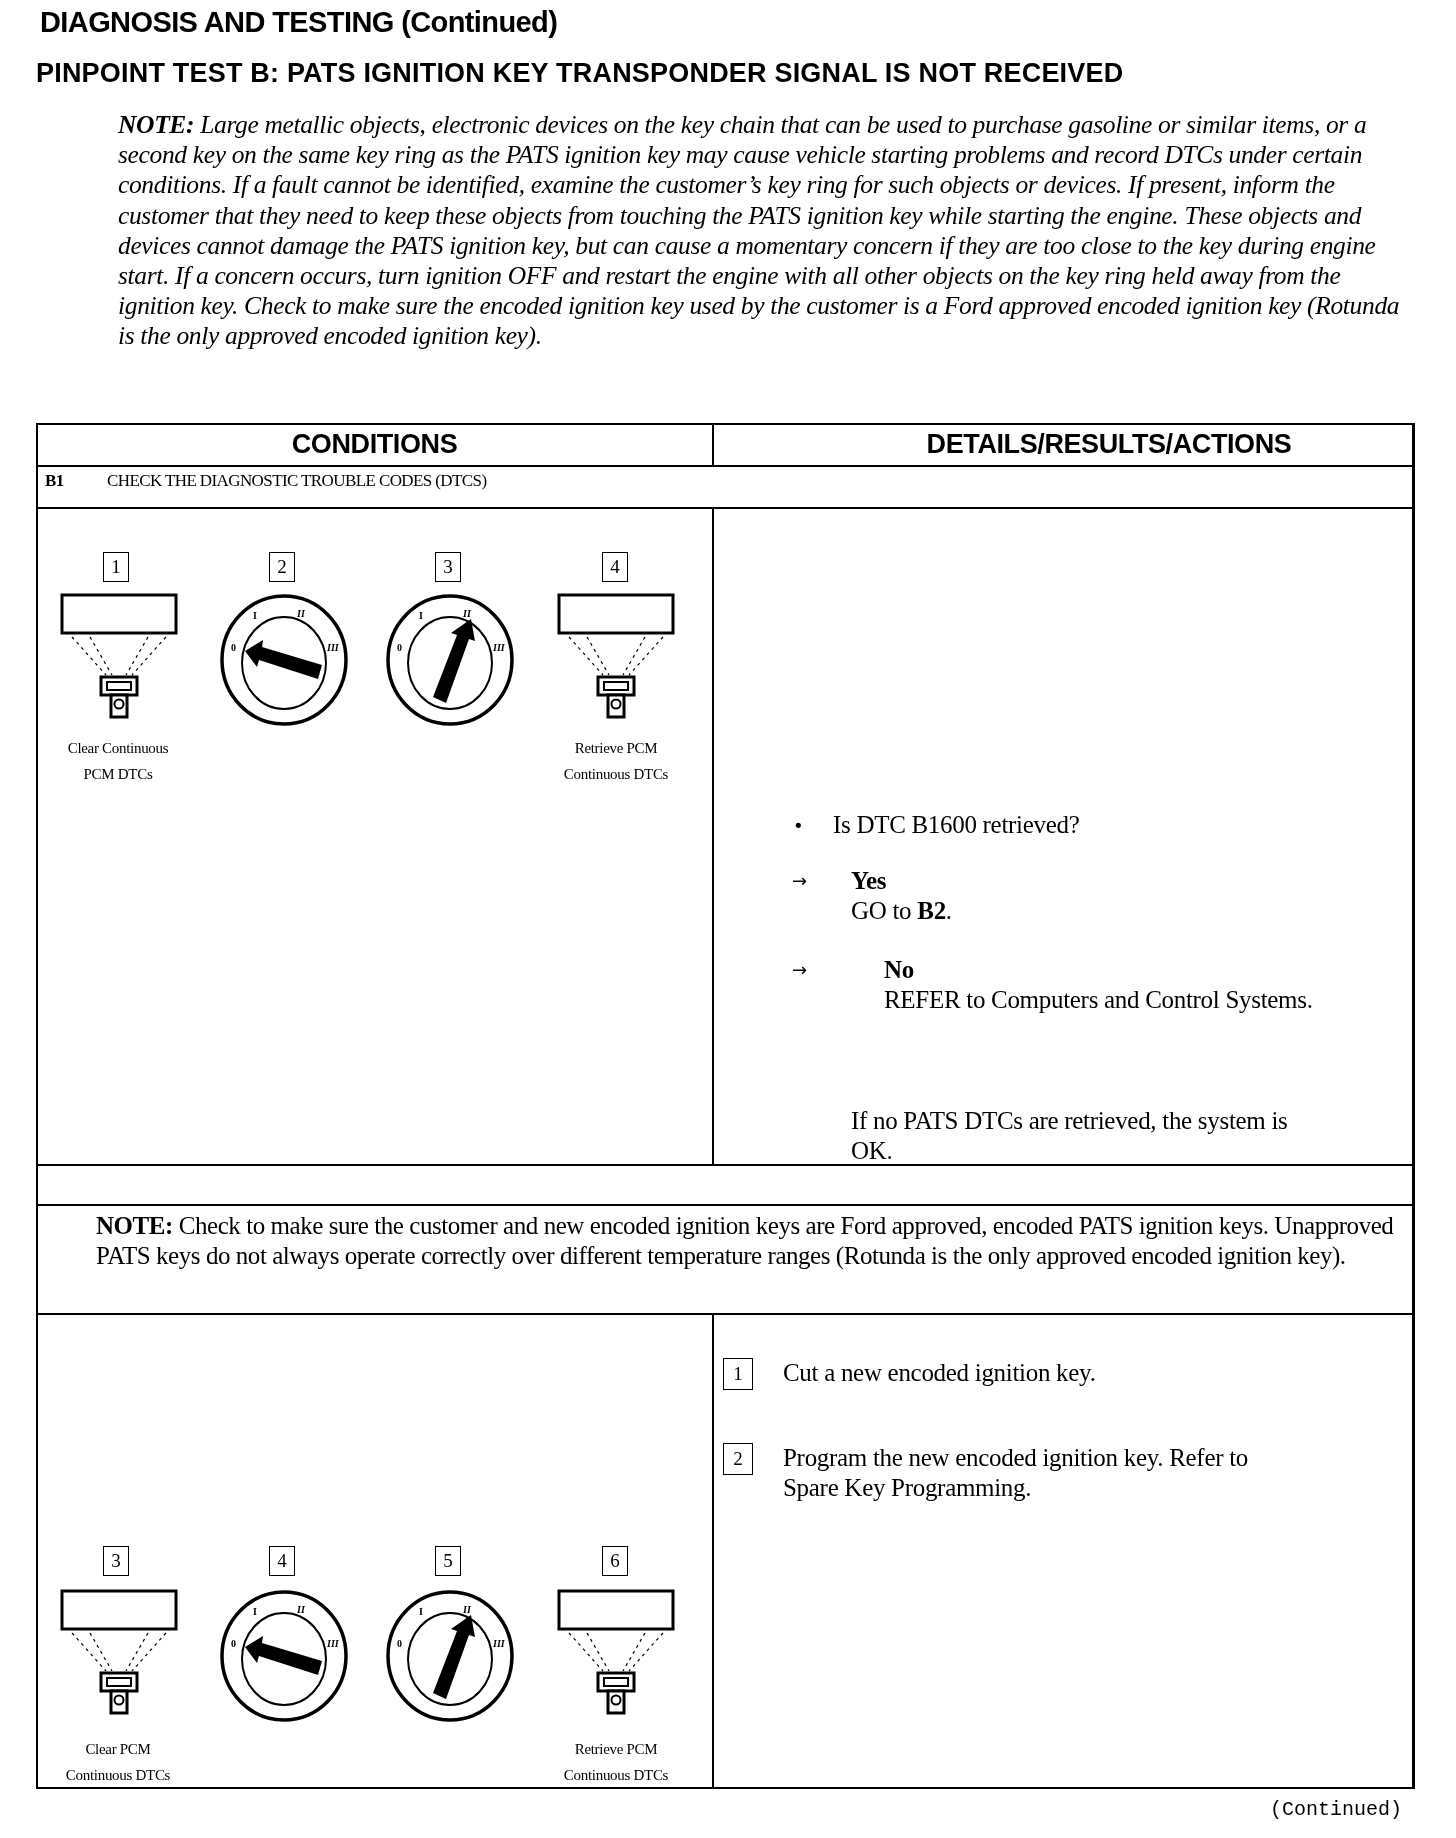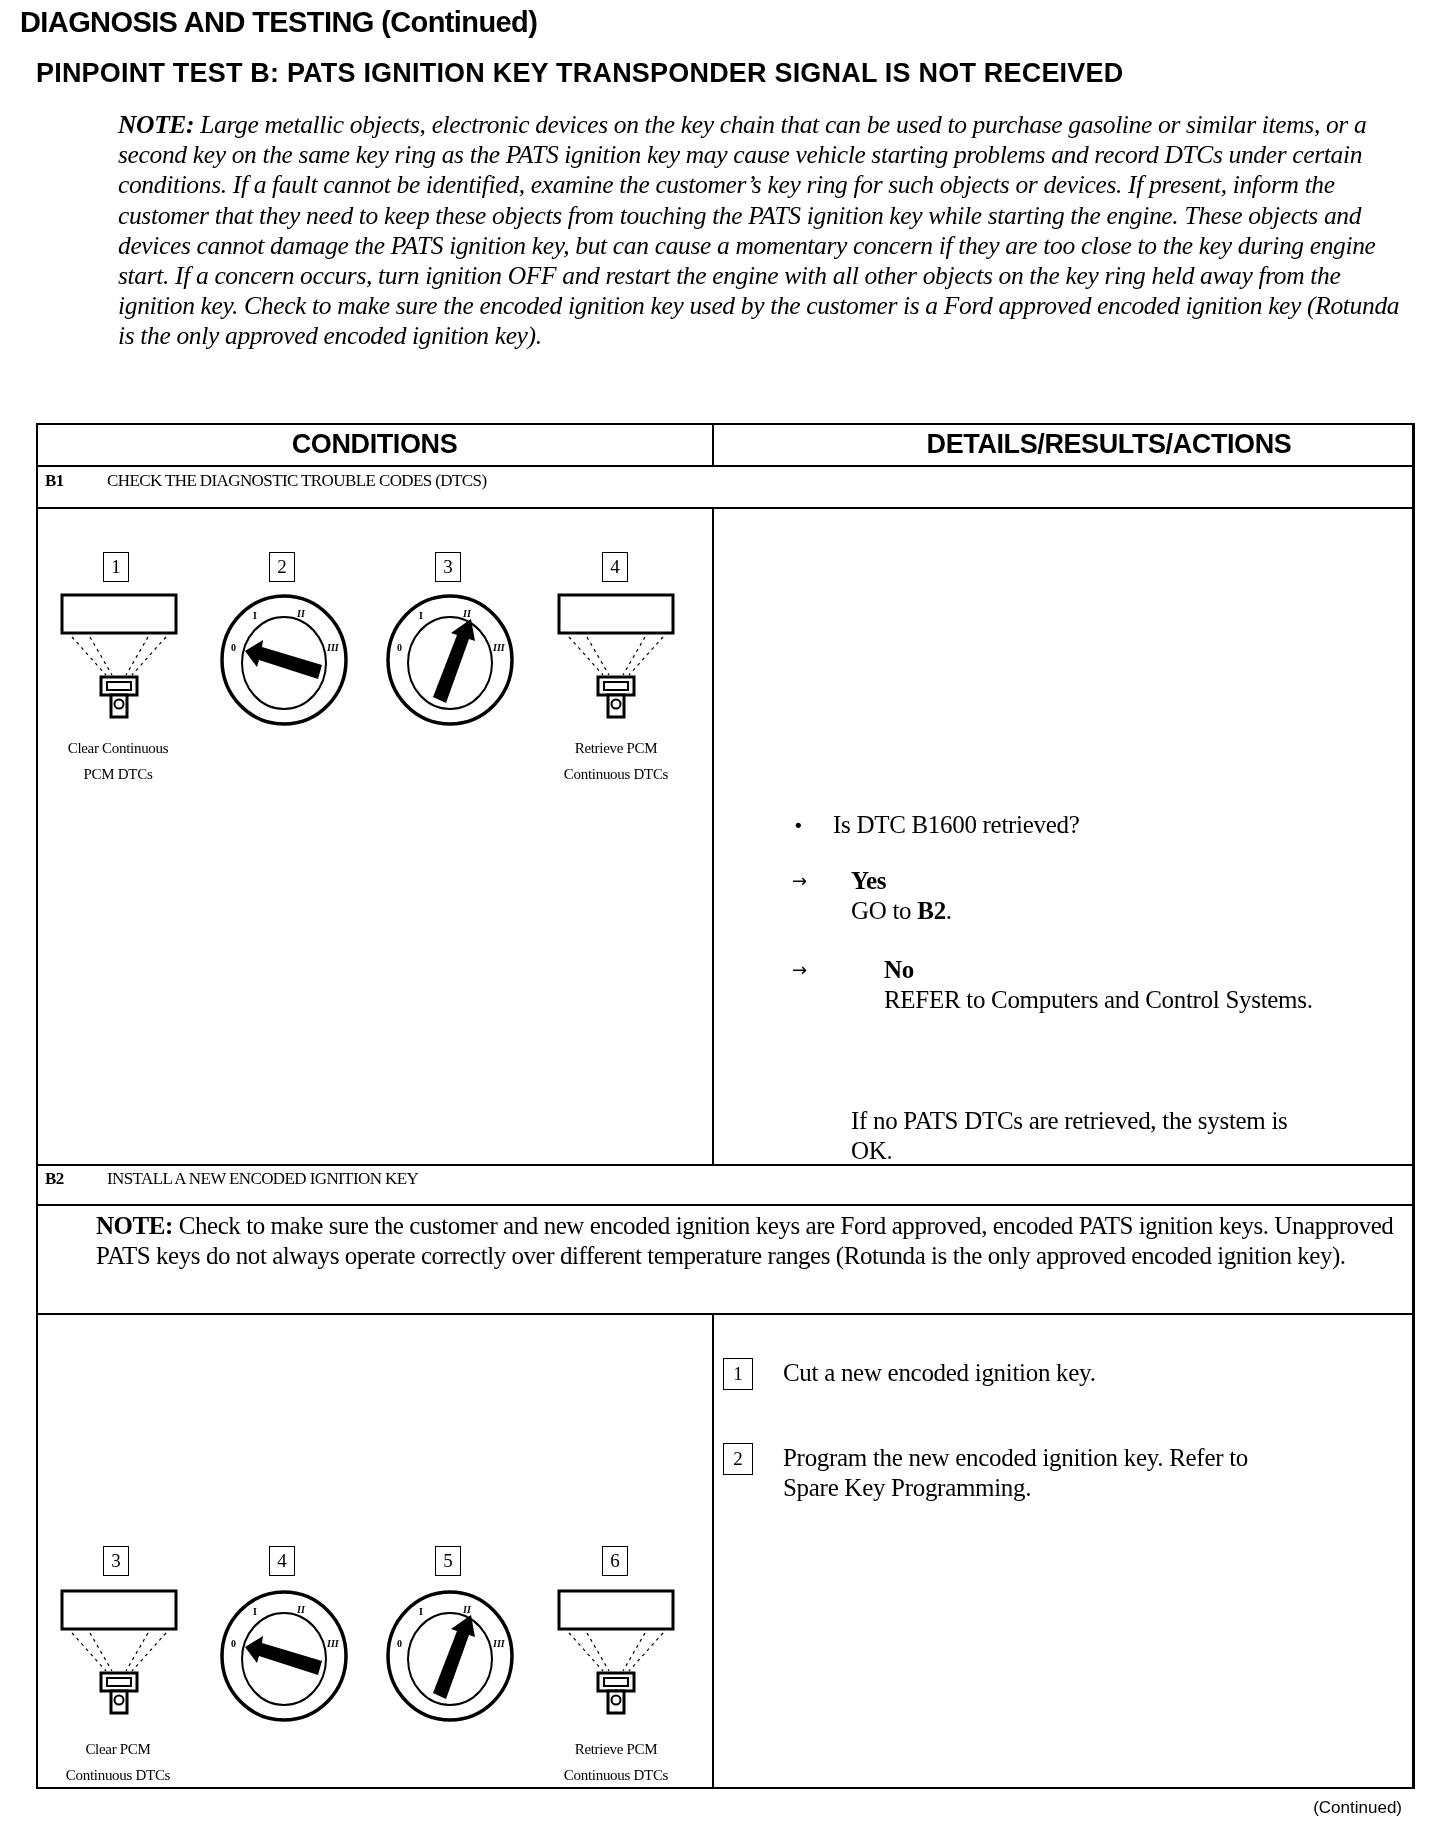--- a/index.html
+++ b/index.html
@@ -1,20 +1,20 @@
 <!DOCTYPE html>
 <html><head>
 <meta charset="utf-8">
 <style>
   html, body { margin:0; padding:0; background:#ffffff; }
   body { width:1456px; height:1838px; position:relative; overflow:hidden; color:#000; }
   .abs { position:absolute; }
   .sans-b { font-family:"Liberation Sans", sans-serif; font-weight:bold; }
   .serif { font-family:"Liberation Serif", serif; }
-  .h1 { left:20px; top:6px; font-size:29px; letter-spacing:-0.6px; white-space:nowrap; }
+  .h1 { left:40px; top:6px; font-size:29px; letter-spacing:-0.6px; white-space:nowrap; }
   .h2 { left:36px; top:58px; font-size:27px; letter-spacing:0.2px; white-space:nowrap; }
   .note-top { left:118px; top:110px; width:1290px; font-size:25.5px; line-height:30.2px; letter-spacing:-0.35px;font-style:italic; }
   .note-top b, .note-b2 b { font-weight:bold; }
 
   .table { position:absolute; left:36px; top:423px; width:1378px; height:1366px; }
   .hline { position:absolute; left:0; height:2px; background:#000; }
   .vline { position:absolute; width:2px; background:#000; }
   .col-head { position:absolute; top:0; height:43px; display:flex; align-items:center; justify-content:center; font-size:27px; letter-spacing:-0.4px; }
   .row-label { position:absolute; left:9px; font-size:17px; letter-spacing:-0.6px; white-space:nowrap; }
   .row-label .code { font-weight:bold; display:inline-block; width:62px; }
@@ -22,21 +22,21 @@
   .num-box { position:absolute; width:24px; height:28px; border:1.5px solid #000; font-family:"Liberation Serif", serif; font-size:19px; display:flex; align-items:center; justify-content:center; background:#fff; }
   .cap { position:absolute; font-family:"Liberation Serif", serif; font-size:15px; text-align:center; line-height:26px; letter-spacing:-0.3px; white-space:nowrap; }
 
   .rt { position:absolute; font-family:"Liberation Serif", serif; font-size:25px; line-height:30px; letter-spacing:-0.3px; white-space:nowrap; }
   .rt b { font-weight:bold; }
   .arrow { position:absolute; font-family:"DejaVu Sans", sans-serif; font-size:18px; }
   .bullet { position:absolute; font-family:"DejaVu Sans", sans-serif; font-size:18px; }
 
   .step-box { position:absolute; width:28px; height:30px; border:1.5px solid #000; font-family:"Liberation Serif", serif; font-size:19px; display:flex; align-items:center; justify-content:center; }
   .note-b2 { position:absolute; left:60px; top:788px; width:1318px; font-family:"Liberation Serif", serif; font-size:25px; line-height:30px; letter-spacing:-0.45px; }
-  .continued { right:54px; top:1798px; font-family:Liberation Sans, sans-serif; font-size:17px; }
+  .continued { right:54px; top:1798px; font-family:Liberation Mono, monospace; font-size:20px; }
   svg { position:absolute; overflow:visible; }
 </style>
 </head>
 <body>
 
 <div class="abs sans-b h1">DIAGNOSIS AND TESTING (Continued)</div>
 <div class="abs sans-b h2">PINPOINT TEST B:  PATS IGNITION KEY TRANSPONDER SIGNAL IS NOT RECEIVED</div>
 
 <div class="abs serif note-top">
   <b>NOTE:</b><span> Large metallic objects, electronic devices on the key chain that can be used to purchase gasoline or similar items, or a second key on the same key ring as the PATS ignition key may cause vehicle starting problems and record DTCs under certain conditions. If a fault cannot be identified, examine the customer’s key ring for such objects or devices. If present, inform the customer that they need to keep these objects from touching the PATS ignition key while starting the engine. These objects and devices cannot damage the PATS ignition key, but can cause a momentary concern if they are too close to the key during engine start. If a concern occurs, turn ignition OFF and restart the engine with all other objects on the key ring held away from  the ignition key. Check to make sure the encoded ignition key used by the customer is a Ford approved encoded ignition key (Rotunda is the only approved encoded ignition key).</span>
@@ -145,23 +145,20 @@
       <div><b>No</b></div>
       <div>REFER to Computers and Control Systems.</div>
     </div>
 
     <div class="rt" style="left:815px;top:683px;">
       <div>If no PATS DTCs are retrieved, the system is</div>
       <div>OK.</div>
     </div>
   </div>
 
-  <div class="row-label serif" style="top:746px;">
-    <span class="code">B2</span><span>INSTALL A NEW ENCODED IGNITION KEY</span>
-  </div>
 
   <div class="note-b2">
     <b>NOTE:</b><span> Check to make sure the customer and new encoded ignition keys are Ford approved, encoded PATS ignition keys. Unapproved PATS keys do not always operate correctly over different temperature ranges (Rotunda is the only approved encoded ignition  key).</span>
   </div>
 
   <div>
     <div class="step-box" style="left:687px;top:935px;">1</div>
     <div class="rt" style="left:747px;top:935px;">Cut a new encoded ignition key.</div>
 
     <div class="step-box" style="left:687px;top:1020px;">2</div>

